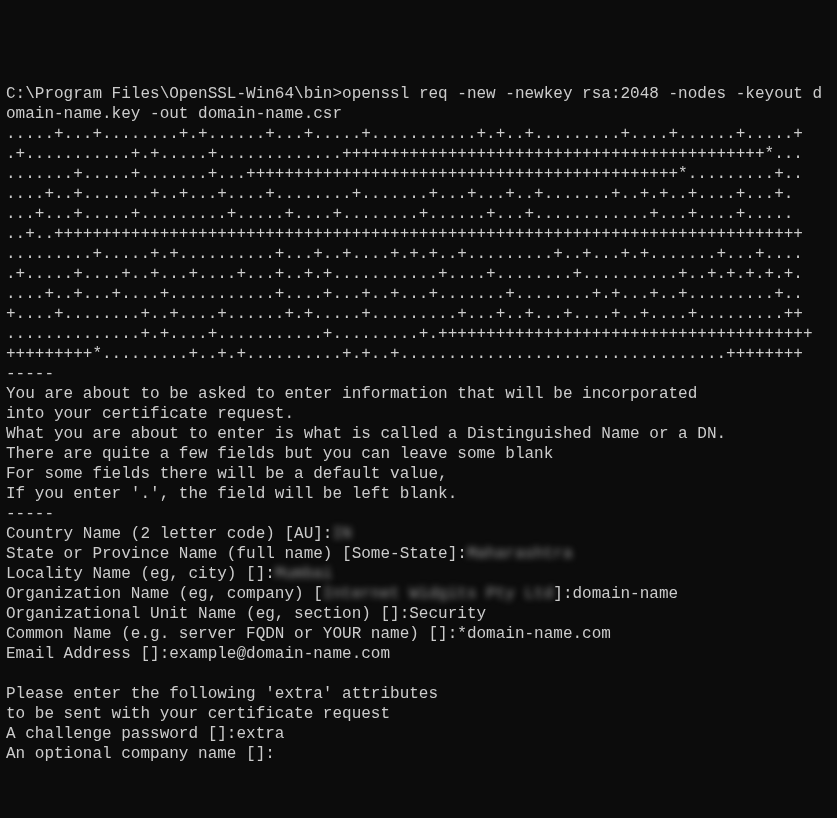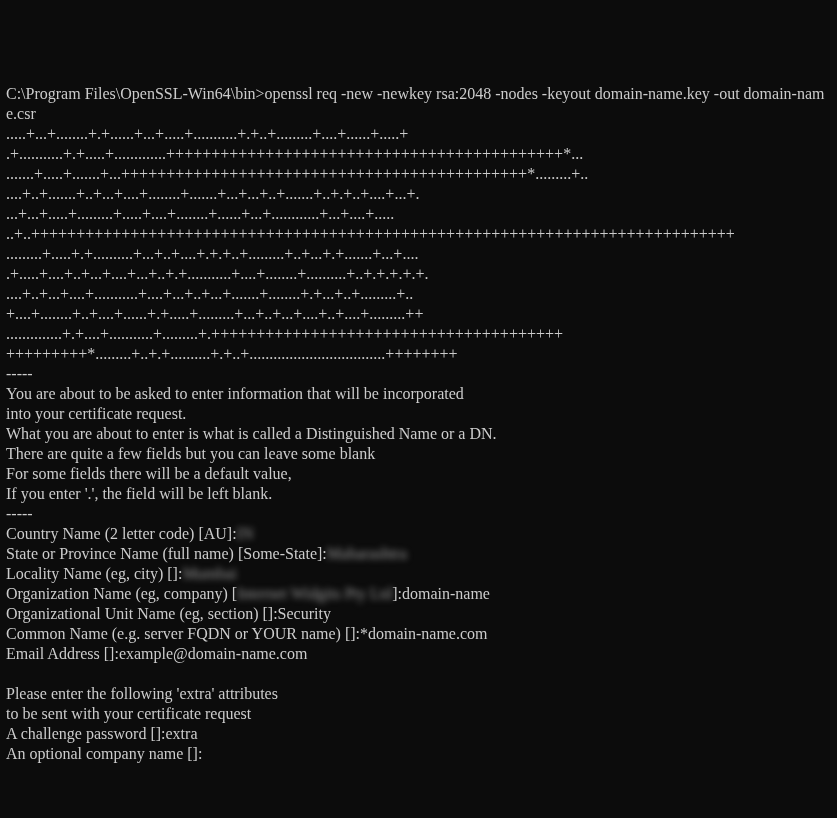--- a/index.html
+++ b/index.html
@@ -1,19 +1,18 @@
 <!DOCTYPE html>
 <html><head>
   <meta charset="utf-8">
   <style>
     * {
       margin: 0;
       padding: 0;
       box-sizing: border-box;
-      font-family: Liberation Serif, serif;
     }
     body {
       background-color: #0c0c0c;
       color: #cccccc;
       font-family: 'Consolas', 'Courier New', monospace;
       font-size: 16px;
       line-height: 1.25;
       padding: 4px 6px;
       width: 837px;
       height: 818px;

